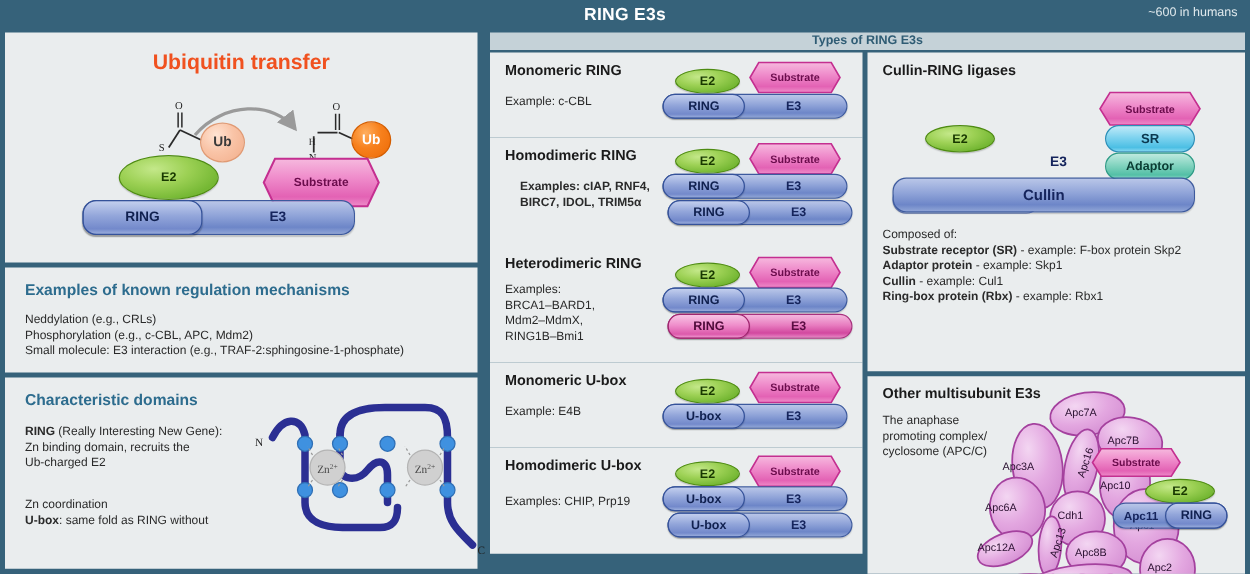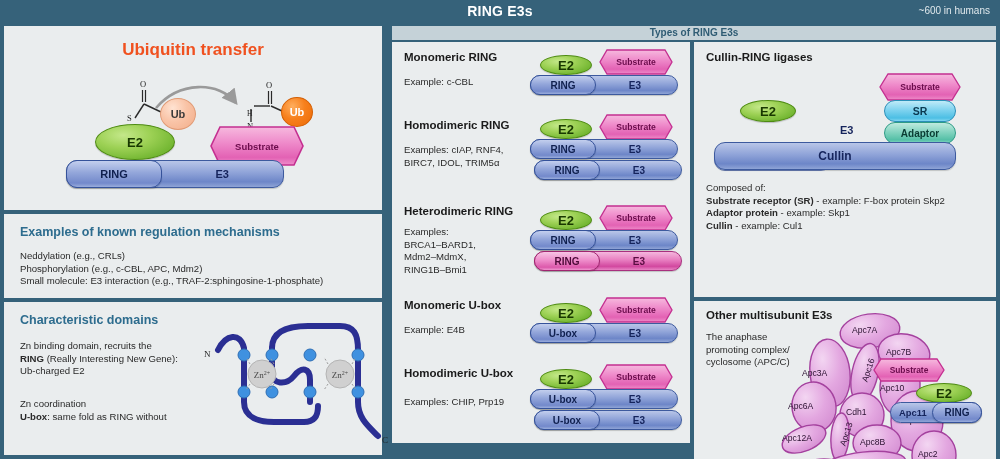--- a/index.html
+++ b/index.html
@@ -62,21 +62,21 @@
     display: flex; align-items: center; justify-content: center;
     background: linear-gradient(to bottom,#c3cfee 0%,#93a6da 45%,#7389cb 85%,#9aaddc 100%);
     box-shadow: 0 1px 1px rgba(0,0,0,.2);
   }
   .ringcap.pinkcap {
     border-color: #a0256f; color: #4d0a38;
     background: linear-gradient(to bottom,#f7c4e4 0%,#ef8ecb 45%,#dc59ab 85%,#ef95cf 100%);
   }
   .e2 {
     position: absolute; border-radius: 50%; border: 1px solid #4e8b12;
-    color: #183800; font-size: 13px; font-weight: bold;
+    color: #183800; font-size: 10px; font-weight: bold;
     display: flex; align-items: center; justify-content: center;
     background: radial-gradient(ellipse at 35% 30%, #c4e88a 0%, #9dd155 38%, #74b733 75%, #8cc944 100%);
     box-shadow: 0 1px 1px rgba(0,0,0,.2);
   }
   .substrate {
     position: absolute; color: #6b0c4c; font-size: 9.5px; font-weight: bold;
     display: flex; align-items: center; justify-content: center;
     background: linear-gradient(to bottom,#f6b9de 0%,#ef8ccb 40%,#e362b4 80%,#ee8cc9 100%);
     clip-path: polygon(10% 0%, 90% 0%, 100% 50%, 90% 100%, 10% 100%, 0% 50%);
     border: 0;
@@ -170,22 +170,22 @@
         <div>Neddylation (e.g., CRLs)</div>
         <div>Phosphorylation (e.g., c-CBL, APC, Mdm2)</div>
         <div>Small molecule: E3 interaction (e.g., TRAF-2:sphingosine-1-phosphate)</div>
       </div>
     </div>
 
     <div class="panel" style="height:153px;">
       <div class="panel-title" style="position:absolute;left:16px;top:11px;">Characteristic domains</div>
 
       <div class="body-text" style="position:absolute;left:16px;top:38px;width:210px;">
+        <div><b>RING</b><span> (Really Interesting New Gene):</span></div>
         <div>Zn binding domain, recruits the</div>
-        <div><b>RING</b><span> (Really Interesting New Gene):</span></div>
         <div>Ub-charged E2</div>
       </div>
       <div class="body-text" style="position:absolute;left:16px;top:96px;width:210px;">
         <div>Zn coordination</div>
         <div><b>U-box</b><span>: same fold as RING without</span></div>
       </div>
 
       <svg width="190" height="140" style="position:absolute;left:196px;top:8px;">
         <g fill="none" stroke="#2b2f93" stroke-width="6" stroke-linecap="round" stroke-linejoin="round">
           <path d="M18,40 C26,24 40,22 44,38 L44,92 C44,108 60,112 74,112 L104,112 C116,112 118,104 118,96"></path>
@@ -234,21 +234,21 @@
       <div class="substrate" style="left:208px;top:8px;width:72px;height:24px;font-size:8.6px;">Substrate</div>
       <svg width="298" height="68" style="position:absolute;left:0;top:0;pointer-events:none;">
         <polygon points="215,8 273,8 280,20 273,32 215,32 208,20" fill="none" stroke="#c42f90" stroke-width="1.3"></polygon>
       </svg>
       <div class="bar" style="left:138px;top:33px;width:148px;height:20px;justify-content:flex-end;padding-right:36px;font-size:10px;">E3</div>
       <div class="ringcap" style="left:138px;top:33px;width:66px;height:20px;font-size:10px;">RING</div>
     </div>
 
     <div class="panel" style="height:86px;">
       <div class="panel-title dark" style="position:absolute;left:12px;top:9px;">Homodimeric RING</div>
-      <div class="body-text" style="position:absolute;left:12px;top:34px;">
+      <div class="body-text" style="position:absolute;left:24px;top:34px;font-weight:bold;">
         <div>Examples: cIAP, RNF4,</div>
         <div>BIRC7, IDOL, TRIM5α</div>
       </div>
       <div class="e2" style="left:148px;top:9px;width:52px;height:20px;">E2</div>
       <div class="substrate" style="left:208px;top:5px;width:72px;height:24px;font-size:8.6px;">Substrate</div>
       <svg width="298" height="86" style="position:absolute;left:0;top:0;pointer-events:none;">
         <polygon points="215,5 273,5 280,17 273,29 215,29 208,17" fill="none" stroke="#c42f90" stroke-width="1.3"></polygon>
       </svg>
       <div class="bar" style="left:138px;top:29px;width:148px;height:20px;justify-content:flex-end;padding-right:36px;font-size:10px;">E3</div>
       <div class="ringcap" style="left:138px;top:29px;width:66px;height:20px;font-size:10px;">RING</div>
@@ -331,20 +331,21 @@
 
       <div style="position:absolute;left:146px;top:82px;font-size:11px;font-weight:bold;color:#15245c;">E3</div>
 
       <div class="bar" style="left:20px;top:100px;width:242px;height:28px;font-size:12px;">Cullin</div>
 
       <div class="body-text" style="position:absolute;left:12px;top:140px;">
         <div>Composed of:</div>
         <div><b>Substrate receptor (SR)</b><span> - example: F-box protein Skp2</span></div>
         <div><b>Adaptor protein</b><span> - example: Skp1</span></div>
         <div><b>Cullin</b><span> - example: Cul1</span></div>
+        <div><b>Ring-box protein (Rbx)</b><span> -  example: Rbx1</span></div>
       </div>
     </div>
 
     <div class="panel" style="height:202px;">
       <div class="panel-title dark" style="position:absolute;left:12px;top:8px;">Other multisubunit E3s</div>
       <div class="body-text" style="position:absolute;left:12px;top:30px;width:110px;">
         <div>The anaphase</div>
         <div>promoting complex/</div>
         <div>cyclosome (APC/C)</div>
       </div>

